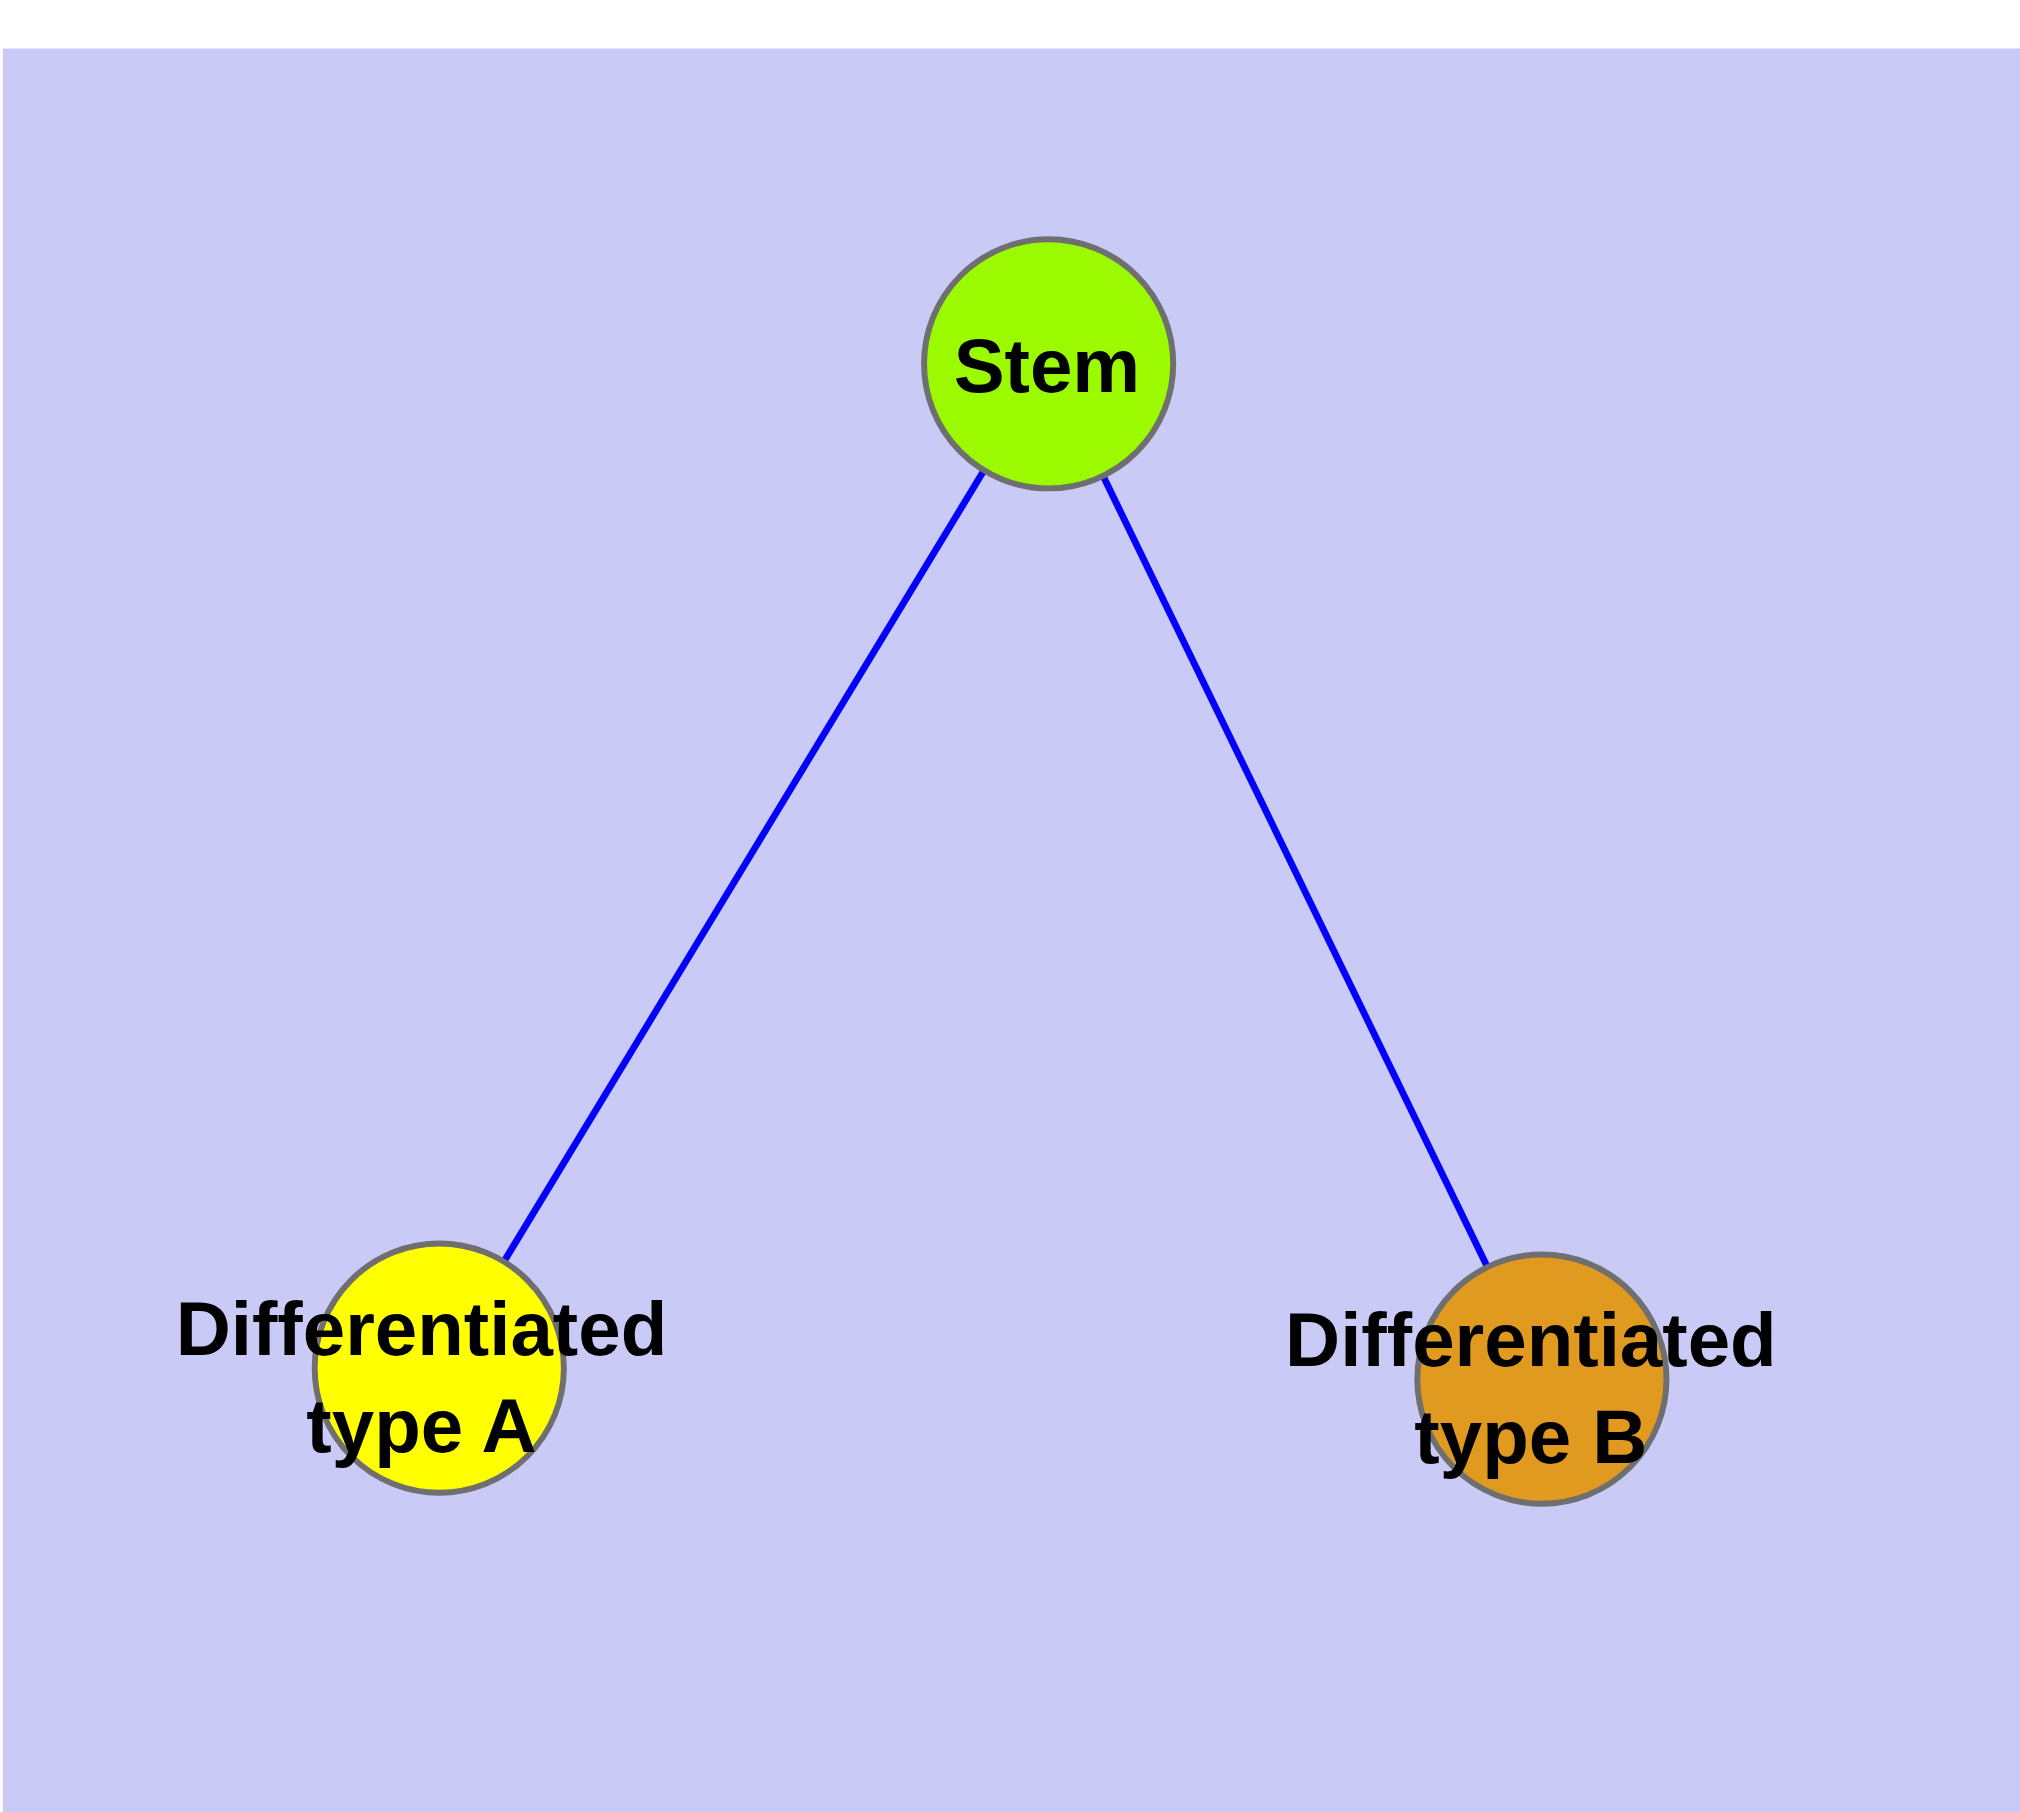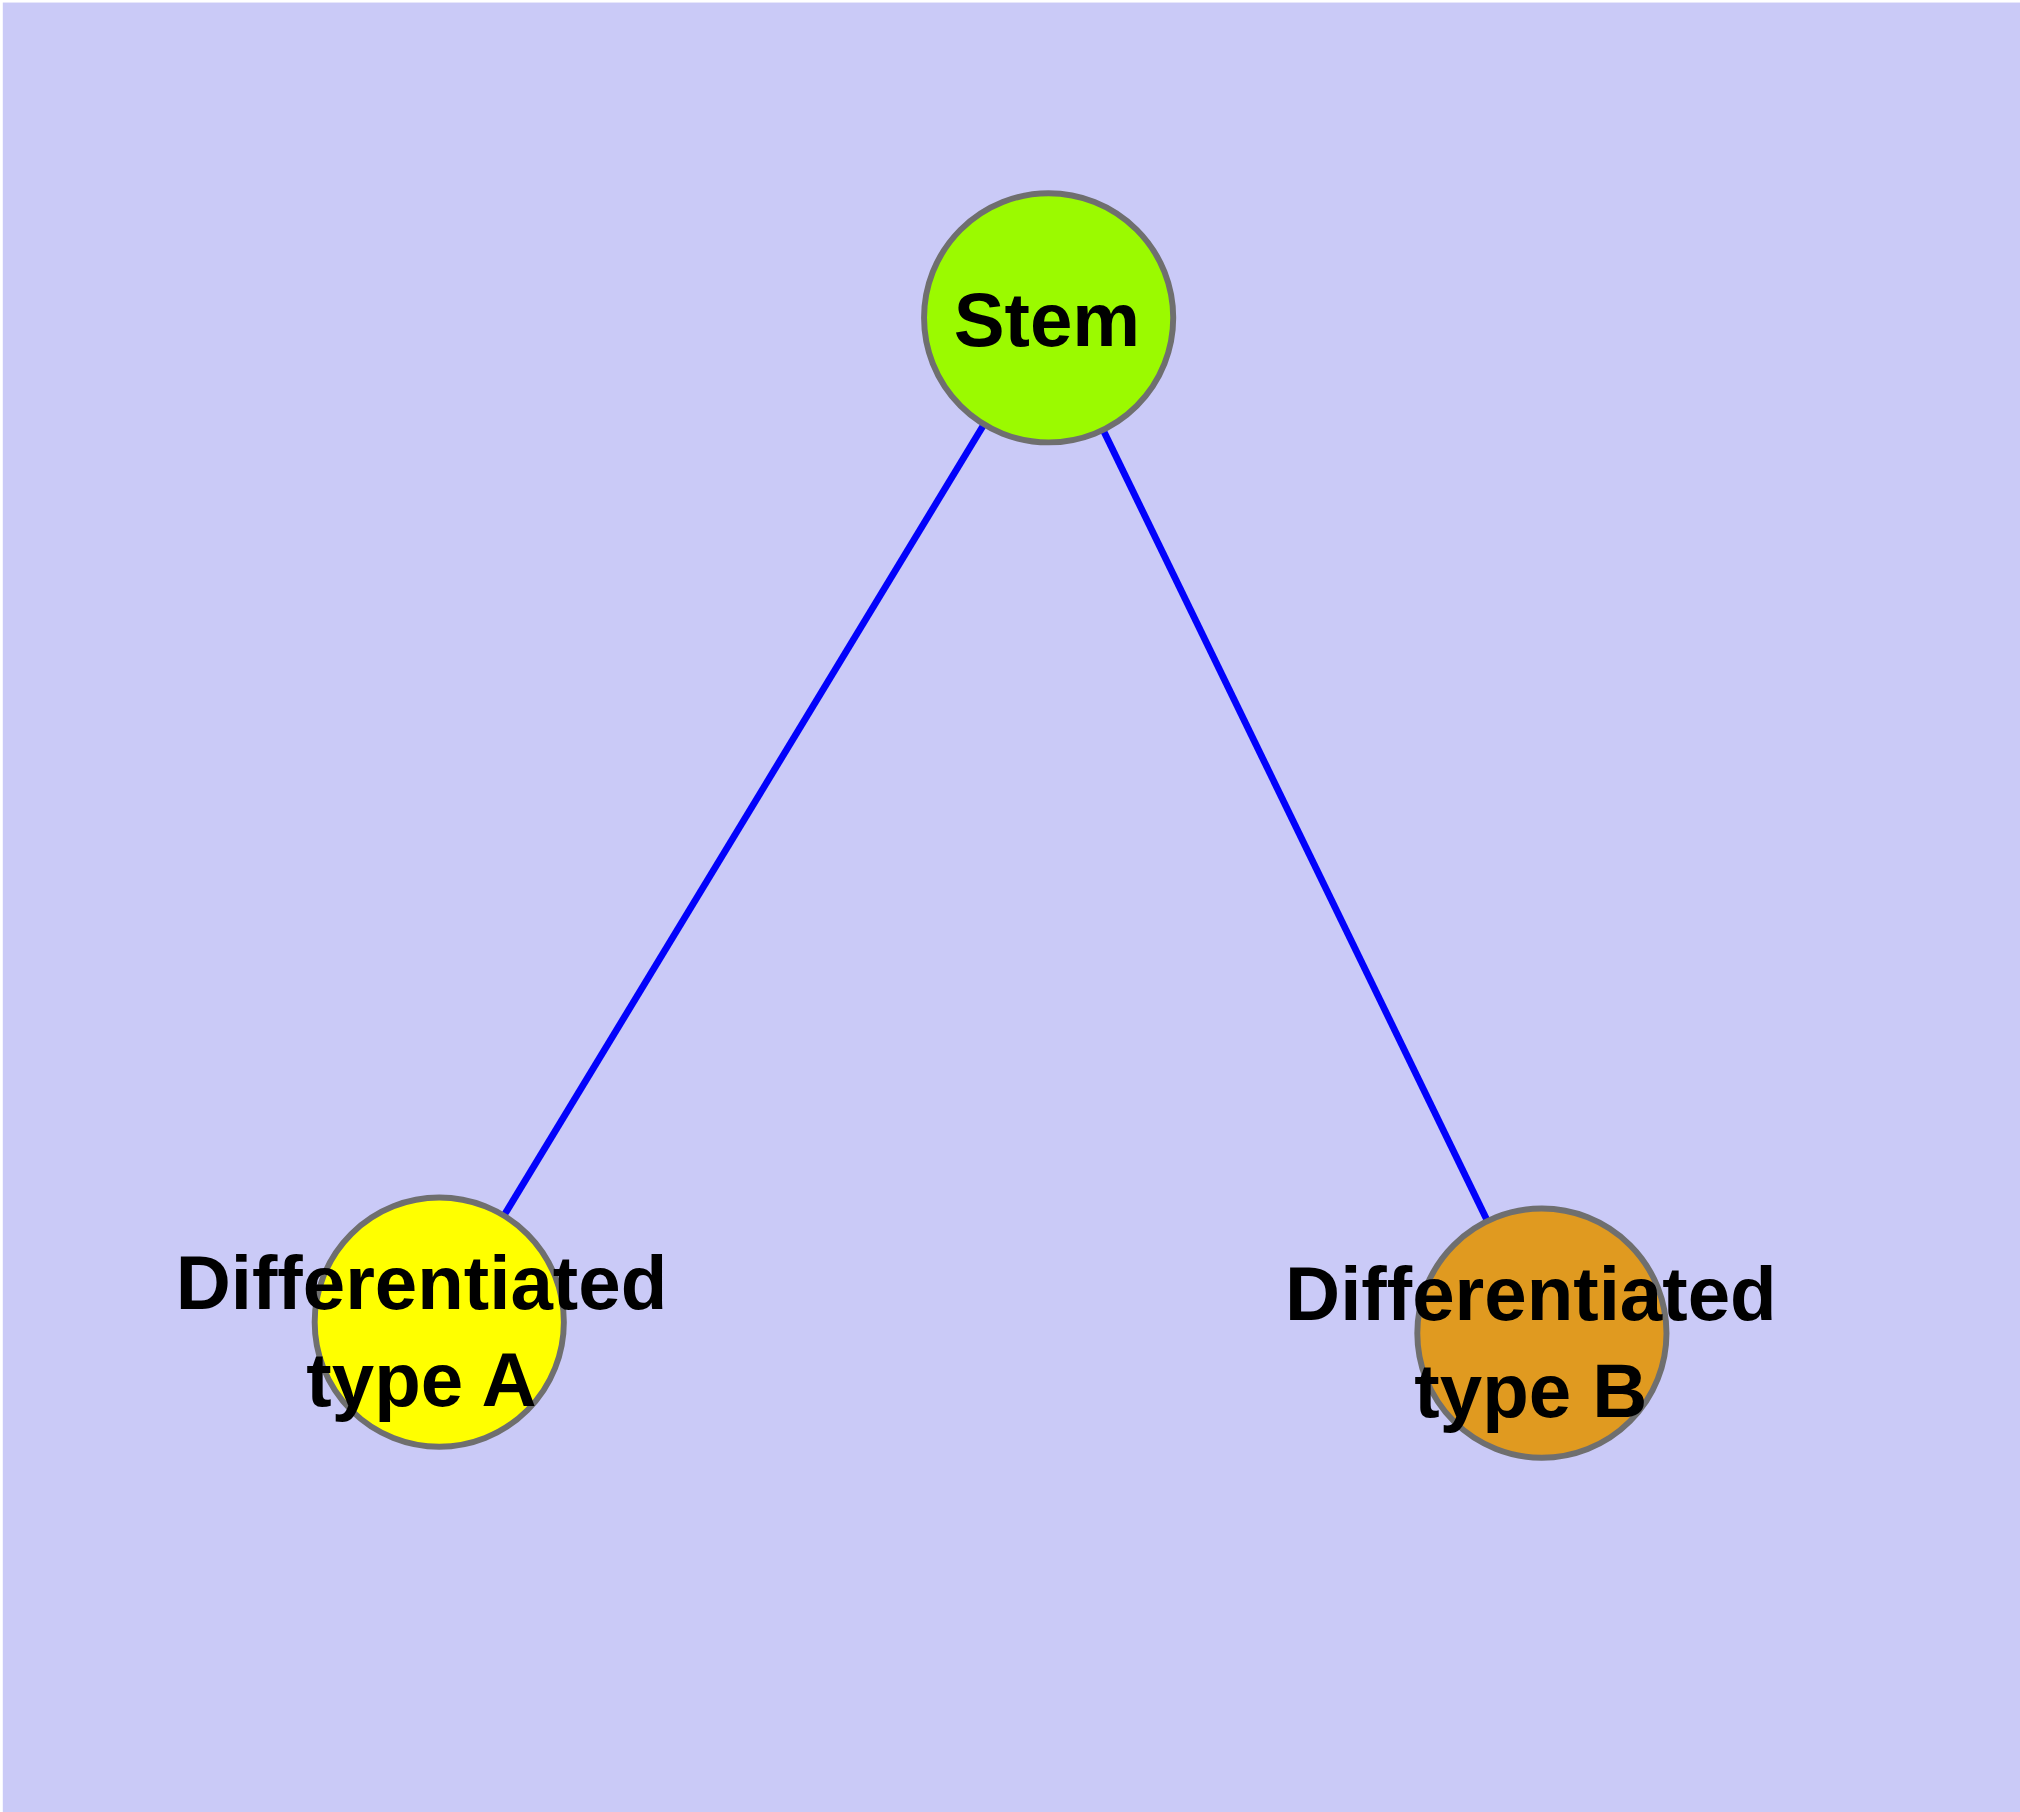--- a/index.html
+++ b/index.html
@@ -7,20 +7,21 @@
     padding: 0;
     width: 2021px;
     height: 1812px;
     background: #ffffff;
     overflow: hidden;
     font-family: "Liberation Sans", sans-serif;
   }
   #canvas-wrap {
     width: 2021px;
     height: 1580px;
+    margin-top: 46px;
   }
   svg {
     display: block;
   }
   .node-label {
     font-family: "Liberation Sans", sans-serif;
     font-weight: bold;
     font-size: 90px;
     text-anchor: middle;
   }

